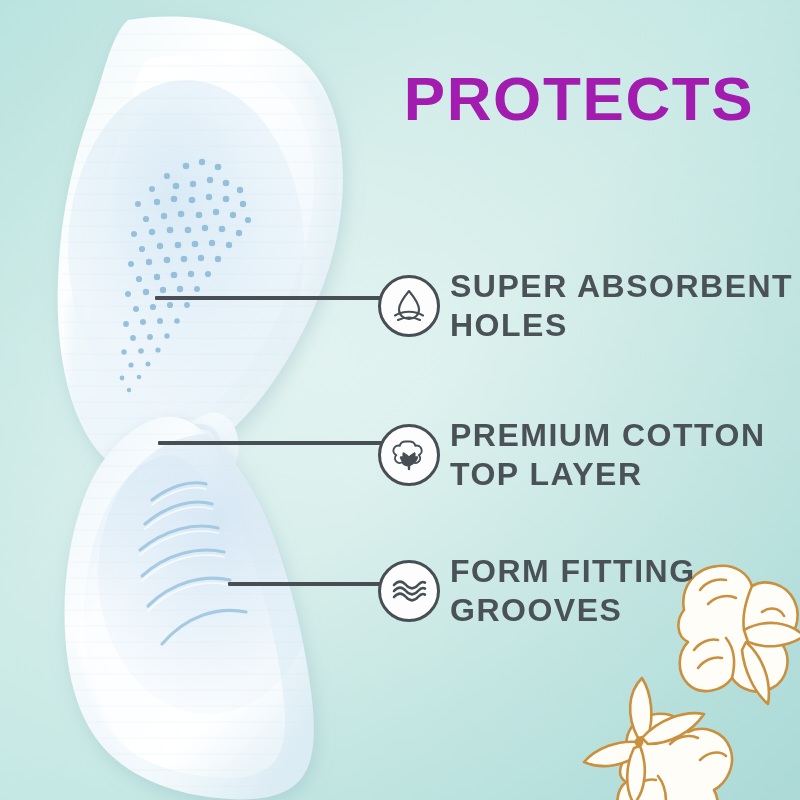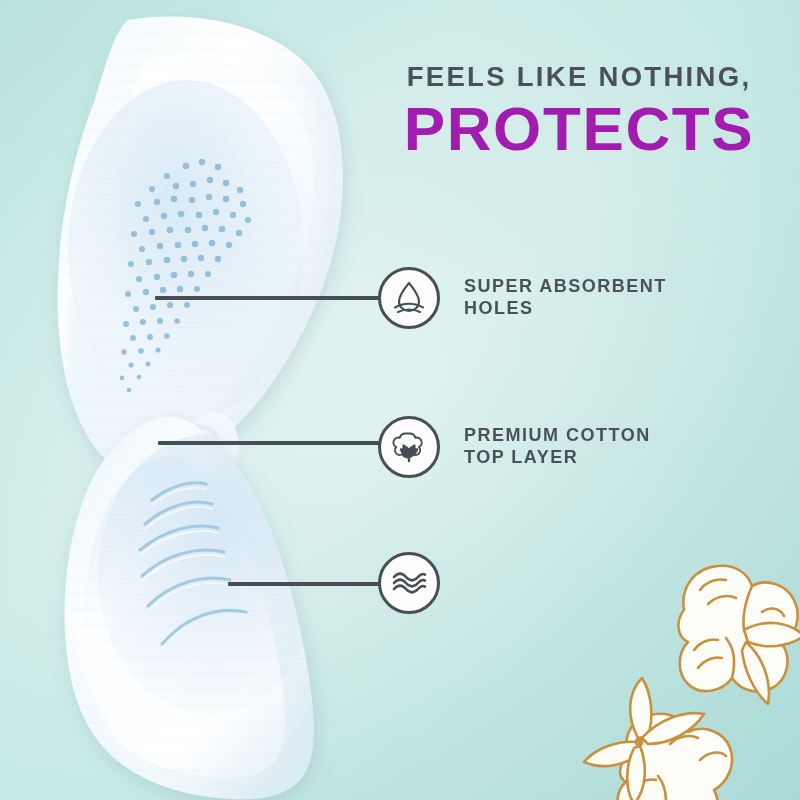--- a/index.html
+++ b/index.html
@@ -94,23 +94,23 @@
     border: 3.2px solid #474f54;
     box-sizing: border-box;
     flex: 0 0 auto;
     display: flex;
     align-items: center;
     justify-content: center;
     z-index: 3;
   }
   .feature-icon svg { display: block; }
   .feature-label {
-    margin-left: 24px;
+    margin-left: 10px;
     color: #4a5257;
-    font-size: 18px;
+    font-size: 32px;
     font-weight: bold;
     letter-spacing: 1.5px;
     line-height: 1.22;
     white-space: pre-line;
   }
 
   .connector {
     position: absolute;
     height: 4px;
     background: #474f54;
@@ -437,21 +437,20 @@
         <path d="M62,200 C50,178 52,154 66,140 C76,156 78,180 72,198 Z"></path>
         <path d="M66,200 C82,182 108,172 128,176 C116,194 94,206 72,206 Z"></path>
         <path d="M62,204 C42,202 20,210 8,224 C26,232 50,228 66,214 Z"></path>
         <path d="M64,208 C72,228 70,252 58,266 C48,250 50,226 58,210 Z"></path>
       </g>
       <circle cx="63" cy="204" r="4.5" fill="#c8903f" stroke="none"></circle>
     </svg>
   </div>
 
   <div class="headline">
-    <div class="hl-line1">FEELS LIKE NOTHING,</div>
     <div class="hl-big">PROTECTS</div>
   </div>
 
   <div class="connector" id="c1"></div>
   <div class="connector" id="c2"></div>
   <div class="connector" id="c3"></div>
 
   <div class="feature" id="f1">
     <div class="feature-icon">
       <svg width="40" height="40" viewBox="0 0 40 40">
@@ -486,15 +485,17 @@
   <div class="feature" id="f3">
     <div class="feature-icon">
       <svg width="40" height="40" viewBox="0 0 40 40">
         <g fill="none" stroke="#474f54" stroke-width="2.6" stroke-linecap="round">
           <path d="M5 14 C9 9.5 13 9.5 17 14 C21 18.5 25 18.5 29 14 C31.5 11.2 34 10.3 36 11.6"></path>
           <path d="M5 20 C9 15.5 13 15.5 17 20 C21 24.5 25 24.5 29 20 C31.5 17.2 34 16.3 36 17.6"></path>
           <path d="M5 26 C9 21.5 13 21.5 17 26 C21 30.5 25 30.5 29 26 C31.5 23.2 34 22.3 36 23.6"></path>
         </g>
       </svg>
     </div>
+    <div class="feature-label">FORM FITTING
+GROOVES</div>
   </div>
 
 </div>
 
 </body></html>

